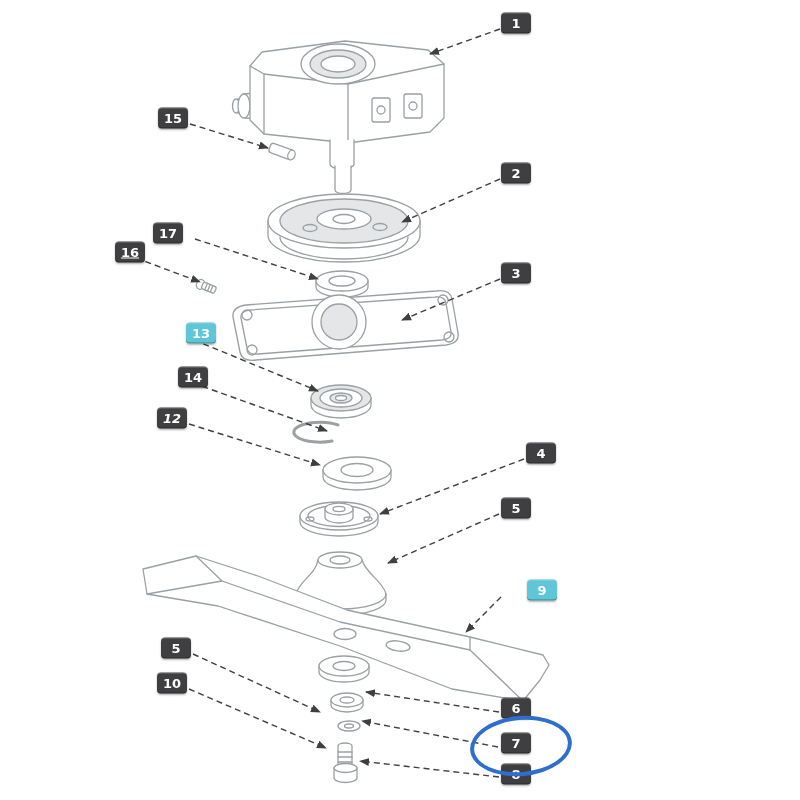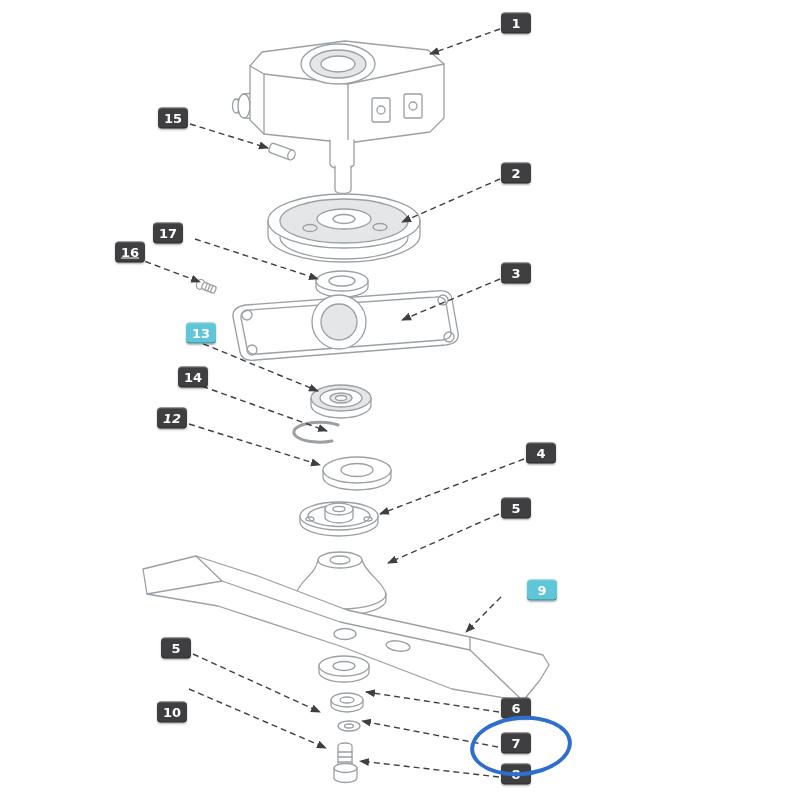--- a/index.html
+++ b/index.html
@@ -226,21 +226,21 @@
       <div class="part-label" style="left: 168px; top: 233px;">17</div>
       <div class="part-label" style="left: 130px; top: 252px; text-decoration: underline;">16</div>
       <div class="part-label" style="left: 516px; top: 273px;">3</div>
       <div class="part-label selected" style="left: 177px; top: 333px;">13</div>
       <div class="part-label" style="left: 193px; top: 377px;">14</div>
       <div class="part-label" style="left: 172px; top: 418px; font-style: italic;">12</div>
       <div class="part-label" style="left: 541px; top: 453px;">4</div>
       <div class="part-label" style="left: 516px; top: 508px;">5</div>
       <div class="part-label selected" style="left: 518px; top: 590px;">9</div>
       <div class="part-label" style="left: 176px; top: 648px;">5</div>
-      <div class="part-label" style="left: 172px; top: 712px;">10</div>
+      <div class="part-label" style="left: 172px; top: 683px;">10</div>
       <div class="part-label" style="left: 516px; top: 708px;">6</div>
       <div class="part-label" style="left: 516px; top: 743px;">7</div>
       <div class="part-label" style="left: 516px; top: 774px;">8</div>
     </div>
 
   <div id="highlight-ring" style="left: 470px; top: 716px; width: 102px; height: 60px;"></div>
 
 </div>
 
 </body></html>

